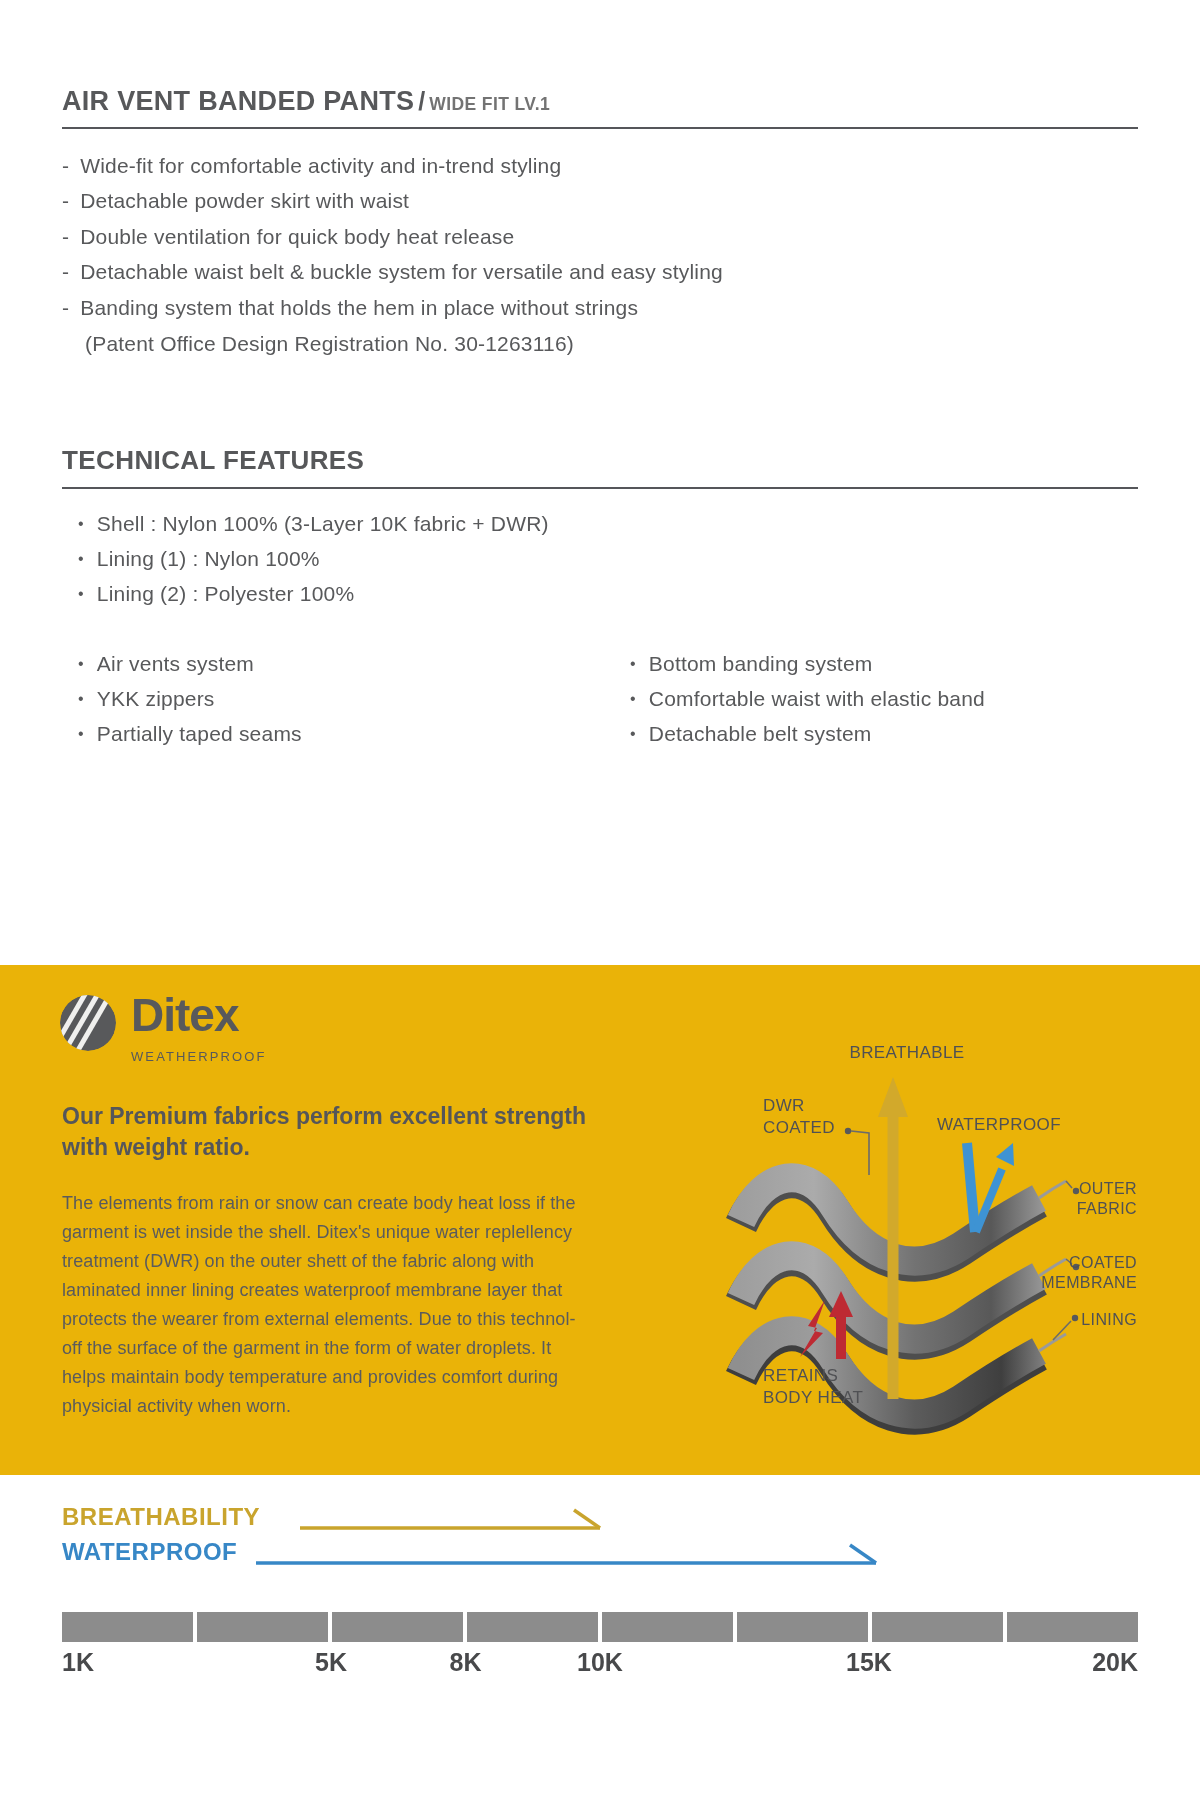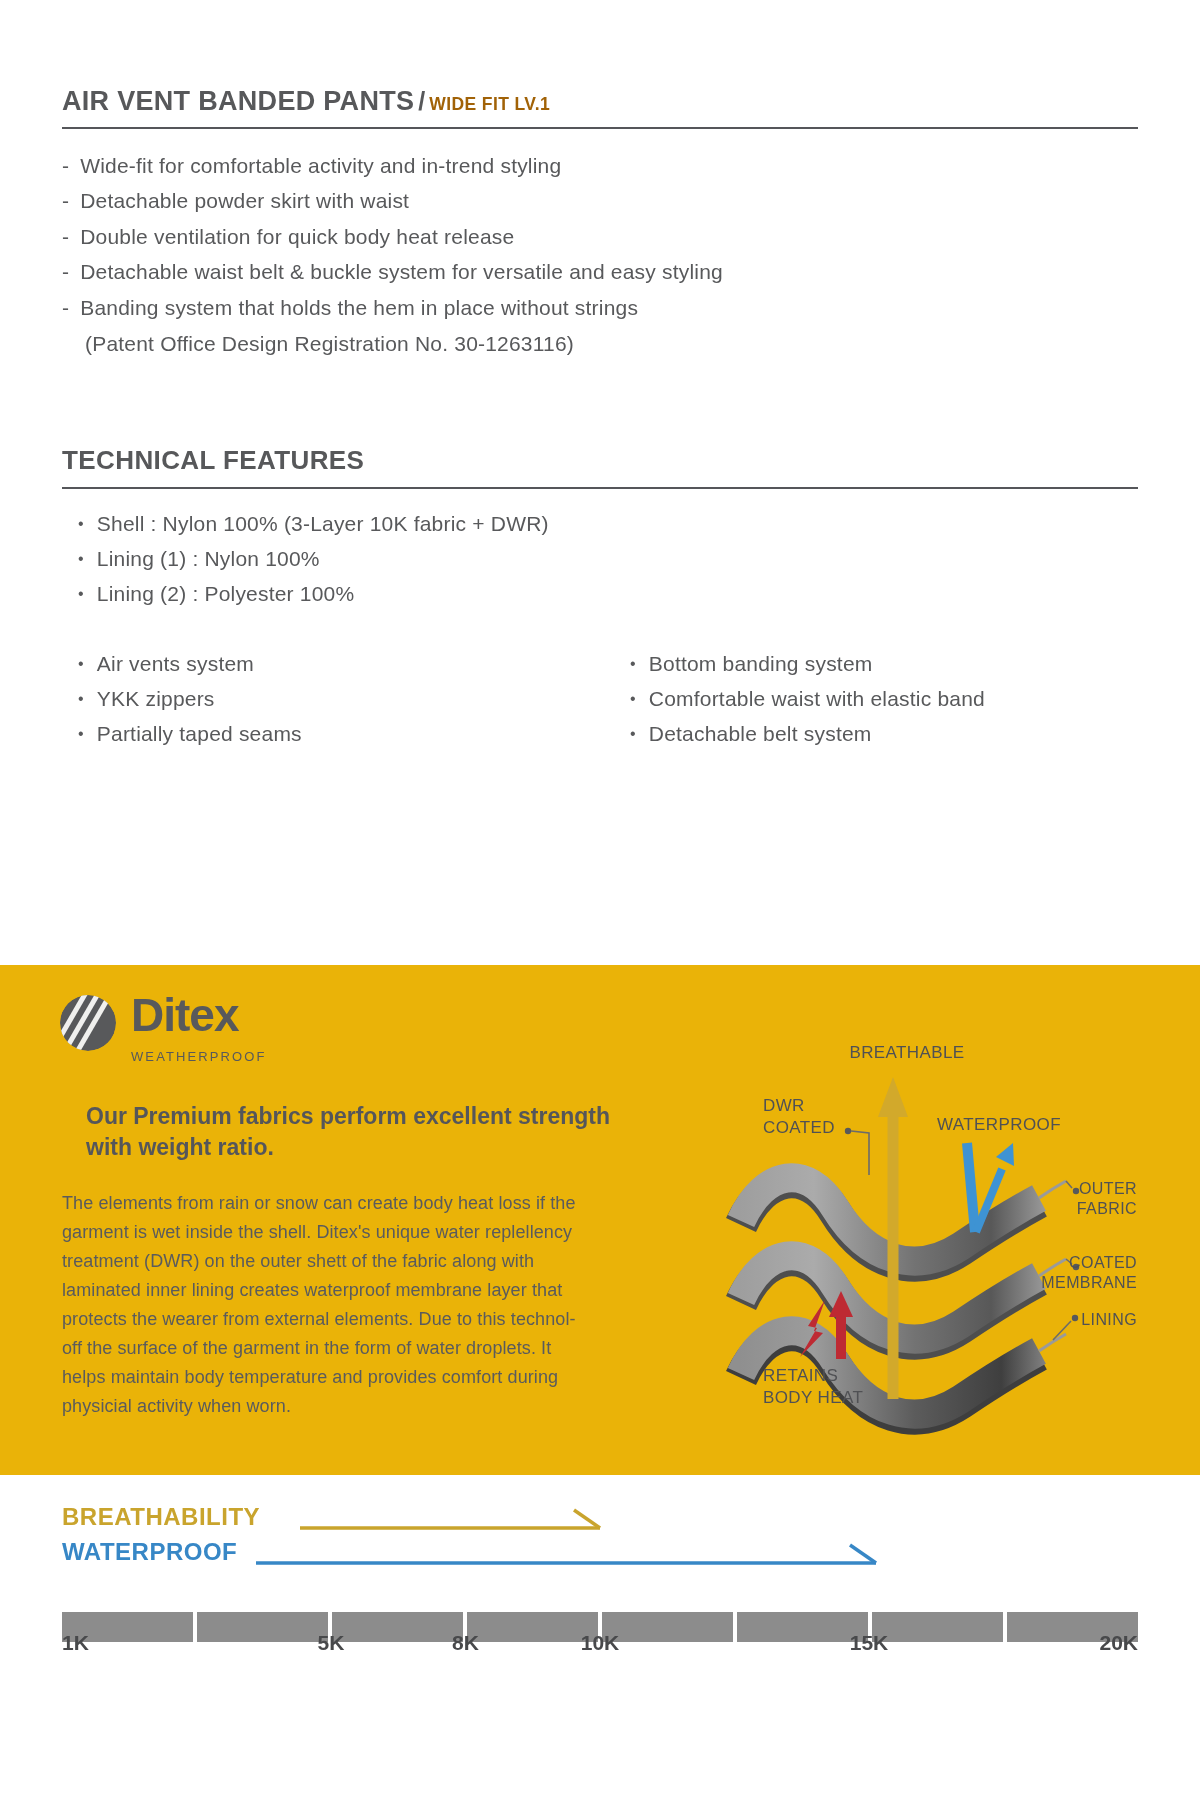--- a/index.html
+++ b/index.html
@@ -3,21 +3,21 @@
 <meta charset="utf-8">
 <style>
   html,body{margin:0;padding:0;background:#fff;}
   .page{position:relative;width:1200px;height:1800px;background:#ffffff;overflow:hidden;
         font-family:"Liberation Sans","DejaVu Sans",sans-serif;color:#58595B;}
 
   
   .hdr{position:absolute;left:62px;top:86px;display:flex;align-items:baseline;gap:4px;}
   .hdr .title{font-size:27px;font-weight:bold;letter-spacing:.3px;color:#57585A;}
   .hdr .slash{font-size:25px;font-weight:bold;color:#57585A;}
-  .hdr .fit{font-size:17.5px;font-weight:bold;letter-spacing:.4px;color:#a16207;}
+  .hdr .fit{font-size:17.5px;font-weight:bold;letter-spacing:.4px;color:#737373;}
   .rule{position:absolute;left:62px;width:1076px;height:2px;background:#55565A;}
   .rule.r1{top:127px;}
   .rule.r2{top:487px;height:1.6px;}
 
   
   .dash-list{position:absolute;left:62px;top:148px;}
   .dash-list .row{display:flex;gap:11px;height:35.5px;align-items:center;font-size:21px;letter-spacing:.2px;}
   .dash-list .mk{flex:0 0 auto;}
   .patent{position:absolute;left:85px;top:326px;height:35.5px;display:flex;align-items:center;font-size:21px;letter-spacing:.2px;}
 
@@ -27,42 +27,42 @@
   .dot-list .mk{flex:0 0 auto;font-size:16px;}
   .mats{position:absolute;left:78px;top:506px;}
   .colL{position:absolute;left:78px;top:646px;}
   .colR{position:absolute;left:630px;top:646px;}
 
   
   .gray{position:absolute;left:0;top:965px;width:1200px;height:510px;background:#eab308;}
   .logo{position:absolute;left:58px;top:28px;display:flex;gap:13px;align-items:flex-start;}
   .logo .txt .brand{font-size:46px;font-weight:bold;line-height:44px;letter-spacing:-1px;color:#58595B;}
   .logo .txt .tag{font-size:13px;font-weight:normal;letter-spacing:2.1px;color:#58595B;margin-top:12px;}
-  .headline{position:absolute;left:62px;top:136px;font-size:23px;font-weight:bold;line-height:31px;color:#55565A;margin-left:24px;}
+  .headline{position:absolute;left:62px;top:136px;font-size:23px;font-weight:bold;line-height:31px;color:#55565A;}
   .bodytx{position:absolute;left:62px;top:224px;font-size:18px;line-height:29px;color:#5A5B5D;letter-spacing:.1px;}
 
   
   .diag{position:absolute;left:645px;top:30px;width:510px;height:450px;}
   .diag .lab{position:absolute;font-size:16px;line-height:20px;color:#505154;letter-spacing:.4px;}
   .lab.breathable{left:182px;top:48px;width:160px;text-align:center;font-size:17px;}
   .lab.dwr{left:118px;top:100px;font-size:17px;line-height:22px;}
   .lab.waterproof{left:292px;top:120px;font-size:17px;}
   .lab.outer{right:18px;top:184px;text-align:right;}
   .lab.membrane{right:18px;top:258px;text-align:right;}
   .lab.lining{right:18px;top:315px;text-align:right;}
   .lab.retains{left:118px;top:370px;font-size:17px;line-height:22px;}
 
   
   .scale{position:absolute;left:0;top:1503px;width:996px;height:200px;}
   .scale .bl{position:absolute;left:62px;top:0;font-size:24px;font-weight:bold;letter-spacing:.5px;color:#C9A42D;}
   .scale .wl{position:absolute;left:62px;top:35px;font-size:24px;font-weight:bold;letter-spacing:.5px;color:#3787C6;}
   .scale svg{position:absolute;}
   .bar{position:absolute;left:62px;top:109px;width:1076px;height:30px;display:flex;gap:4px;}
   .bar .seg{flex:1 1 0;background:#8C8C8C;}
-  .ticks{position:absolute;left:62px;top:128px;width:1076px;height:26px;font-size:21px;font-weight:bold;color:#48494B;}
+  .ticks{position:absolute;left:62px;top:145px;width:1076px;height:26px;font-size:25px;font-weight:bold;color:#48494B;}
   .ticks span{position:absolute;top:0;}
   .tk0{left:0;} .tk1{left:25%;transform:translateX(-50%);} .tk2{left:37.5%;transform:translateX(-50%);}
   .tk3{left:50%;transform:translateX(-50%);} .tk4{left:75%;transform:translateX(-50%);} .tk5{right:0;}
 </style>
 </head>
 <body>
 
 <div class="page">
 
   <div class="hdr">

